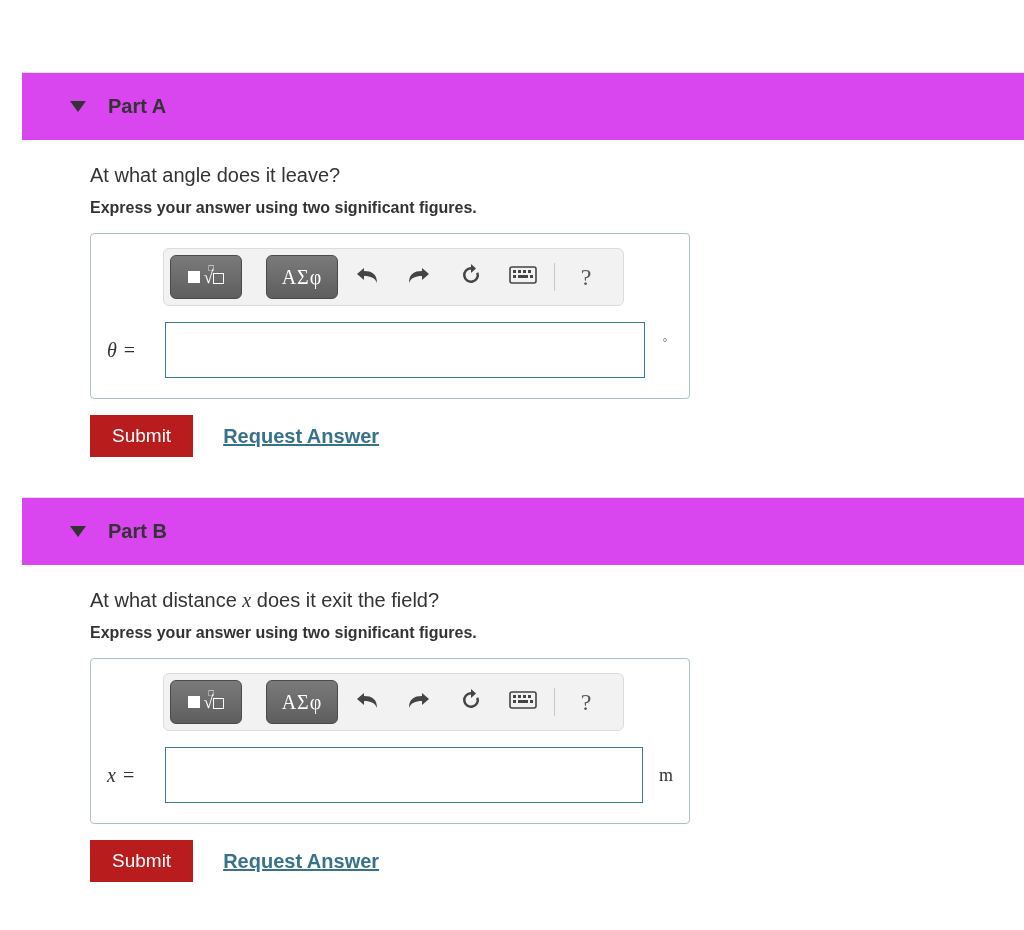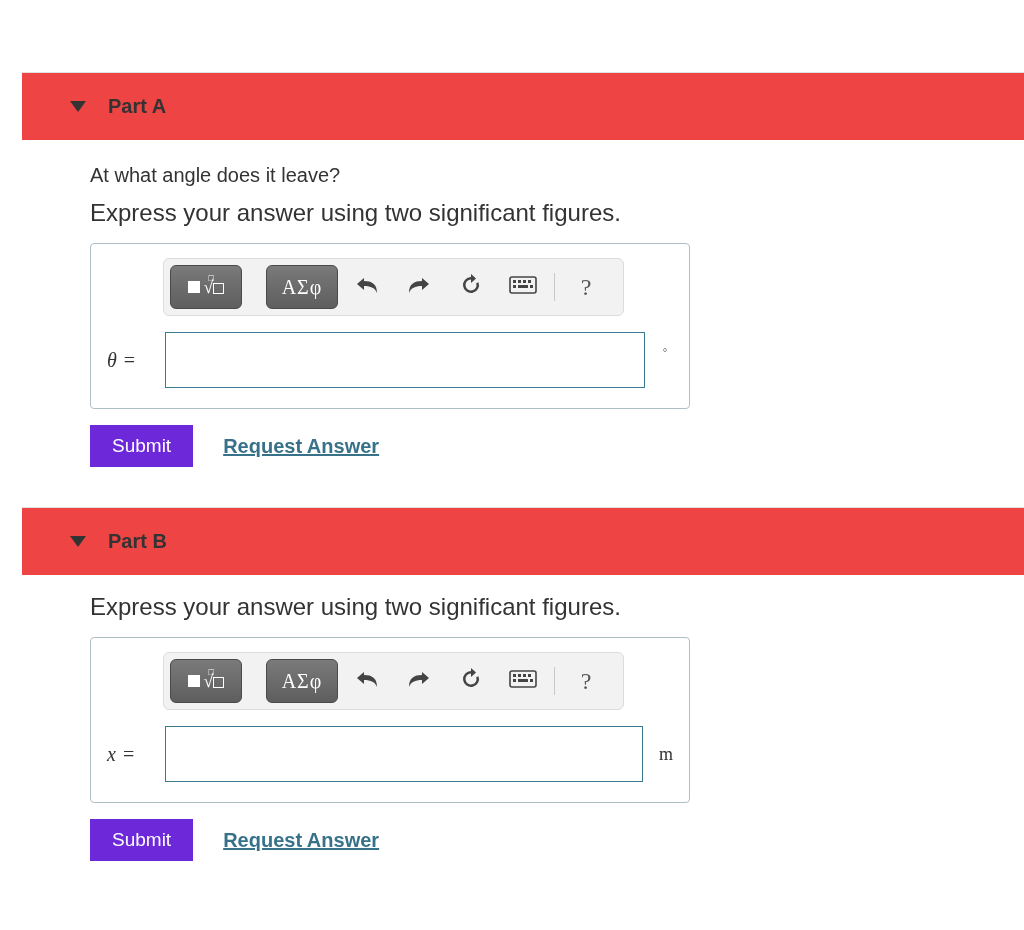--- a/index.html
+++ b/index.html
@@ -5,21 +5,21 @@
   * { box-sizing: border-box; }
   body {
     margin: 0;
     font-family: "Helvetica Neue", Helvetica, Arial, sans-serif;
     font-size: 16px;
     color: #333;
     background: #fff;
   }
   .topspace { height: 72px; }
   .part-header {
-    background: #ef4444;
+    background: #d946ef;
     border-top: 1px solid #e0e0e0;
     padding: 22px 7px 22px 48px;
     display: flex;
     align-items: center;
     margin-left: 22px;
   }
   .part-header .caret {
     margin-right: 22px;
     display: inline-block;
   }
@@ -30,22 +30,22 @@
   }
   .part-body {
     padding: 18px 16px 40px 90px;
     margin-left: 0;
   }
   .question {
     font-size: 20px;
     margin: 6px 0 12px 0;
   }
   .instruction {
-    font-size: 24px;
-    font-weight: 400;
+    font-size: 16px;
+    font-weight: 700;
     margin: 0 0 16px 0;
   }
   .answer-panel {
     border: 1px solid #aebfc7;
     border-radius: 4px;
     width: 600px;
     padding: 14px 16px 20px 16px;
   }
   .toolbar {
     display: inline-flex;
@@ -127,21 +127,21 @@
   }
   .unit-deg { font-size: 10px; position:relative; top:-8px; margin-left:4px;}
 
   .action-row {
     margin-top: 16px;
     display: flex;
     align-items: center;
     gap: 30px;
   }
   .submit-btn {
-    background: #6d28d9;
+    background: #b91c1c;
     color: #fff;
     border: none;
     padding: 10px 22px;
     font-size: 19px;
     cursor: pointer;
   }
   .request-link {
     color: #37728a;
     font-weight: 700;
     text-decoration: underline;
@@ -236,20 +236,23 @@
 <div class="part-header">
   <span class="caret">
     <svg width="16" height="12" viewBox="0 0 16 12">
         <polygon points="0,0 16,0 8,11" fill="#333"></polygon>
       </svg>
   </span>
   <span class="part-title">Part B</span>
 </div>
 
 <div class="part-body">
+  <div class="question">
+    <span>At what distance </span><span class="qvar">x</span><span> does it exit the field?</span>
+  </div>
   <div class="instruction">Express your answer using two significant figures.</div>
 
   <div class="answer-panel">
     <div class="toolbar">
       <div class="tb-btn tb-dark" title="templates">
         <span class="formula-icon">
           <span class="filledsq"></span>
           <span class="rootwrap"><span class="rootidx">□</span>√<span class="emptysq"></span></span>
         </span>
       </div>

